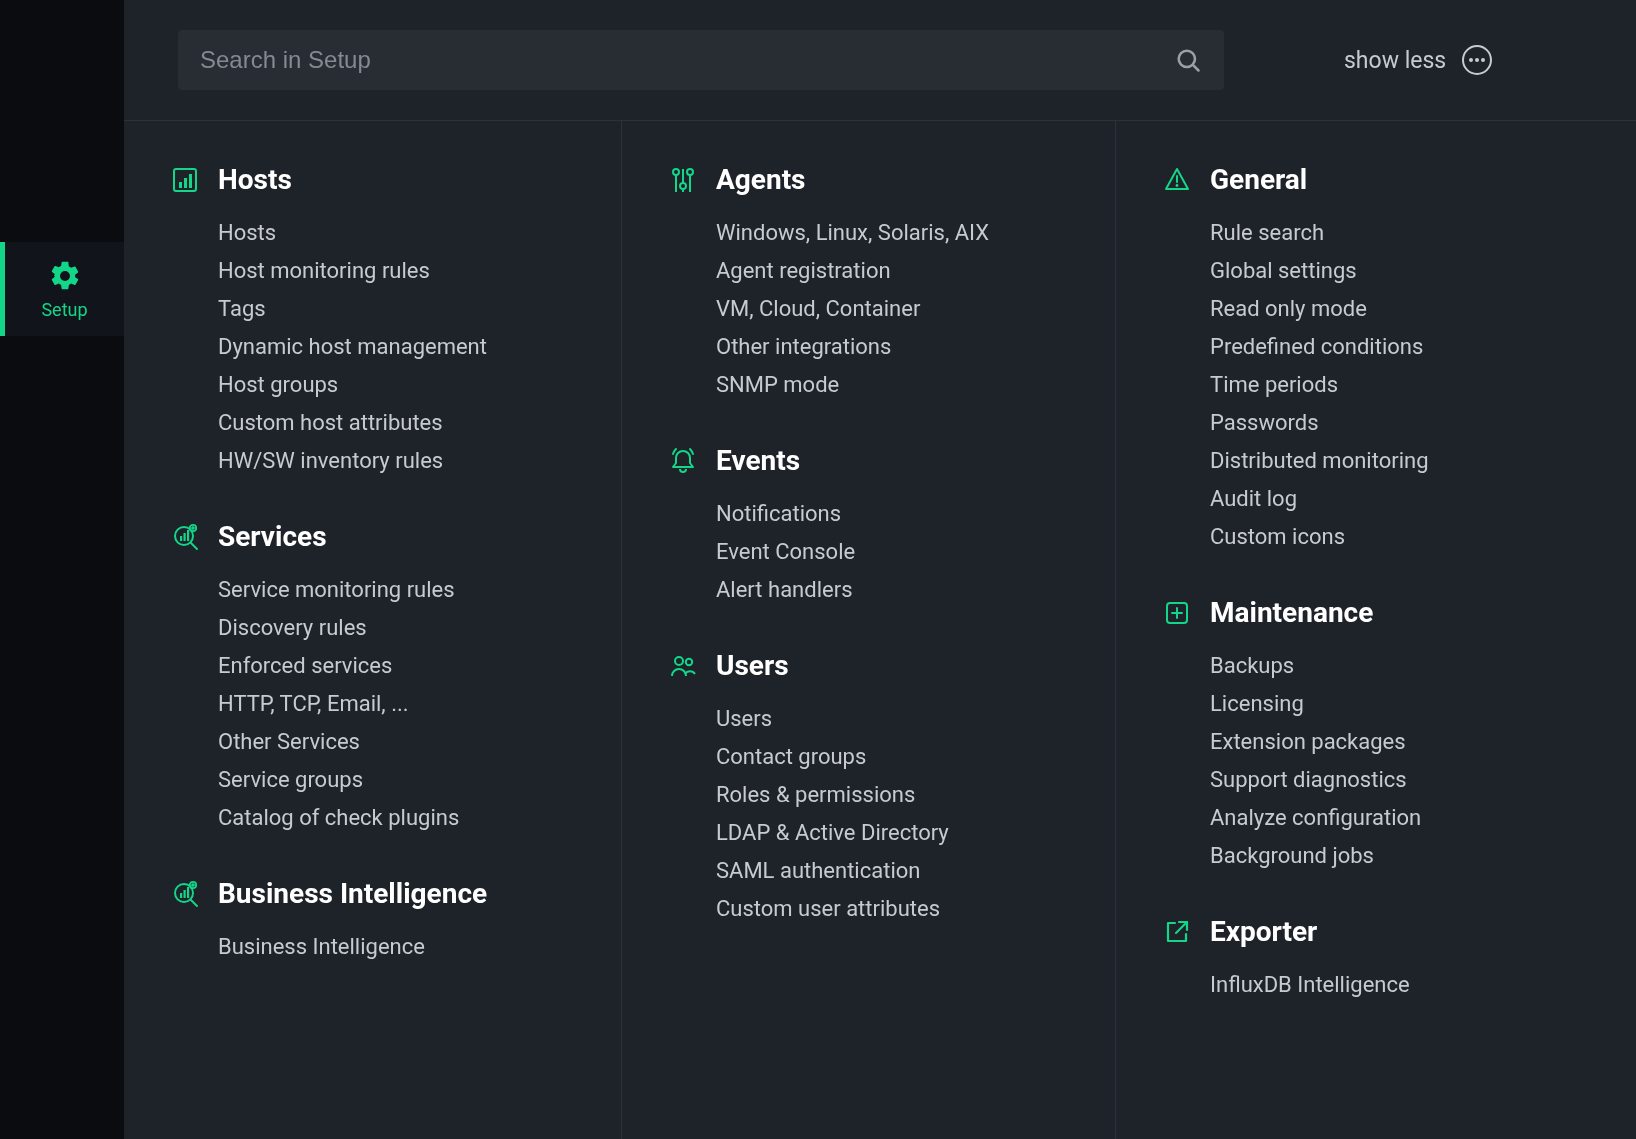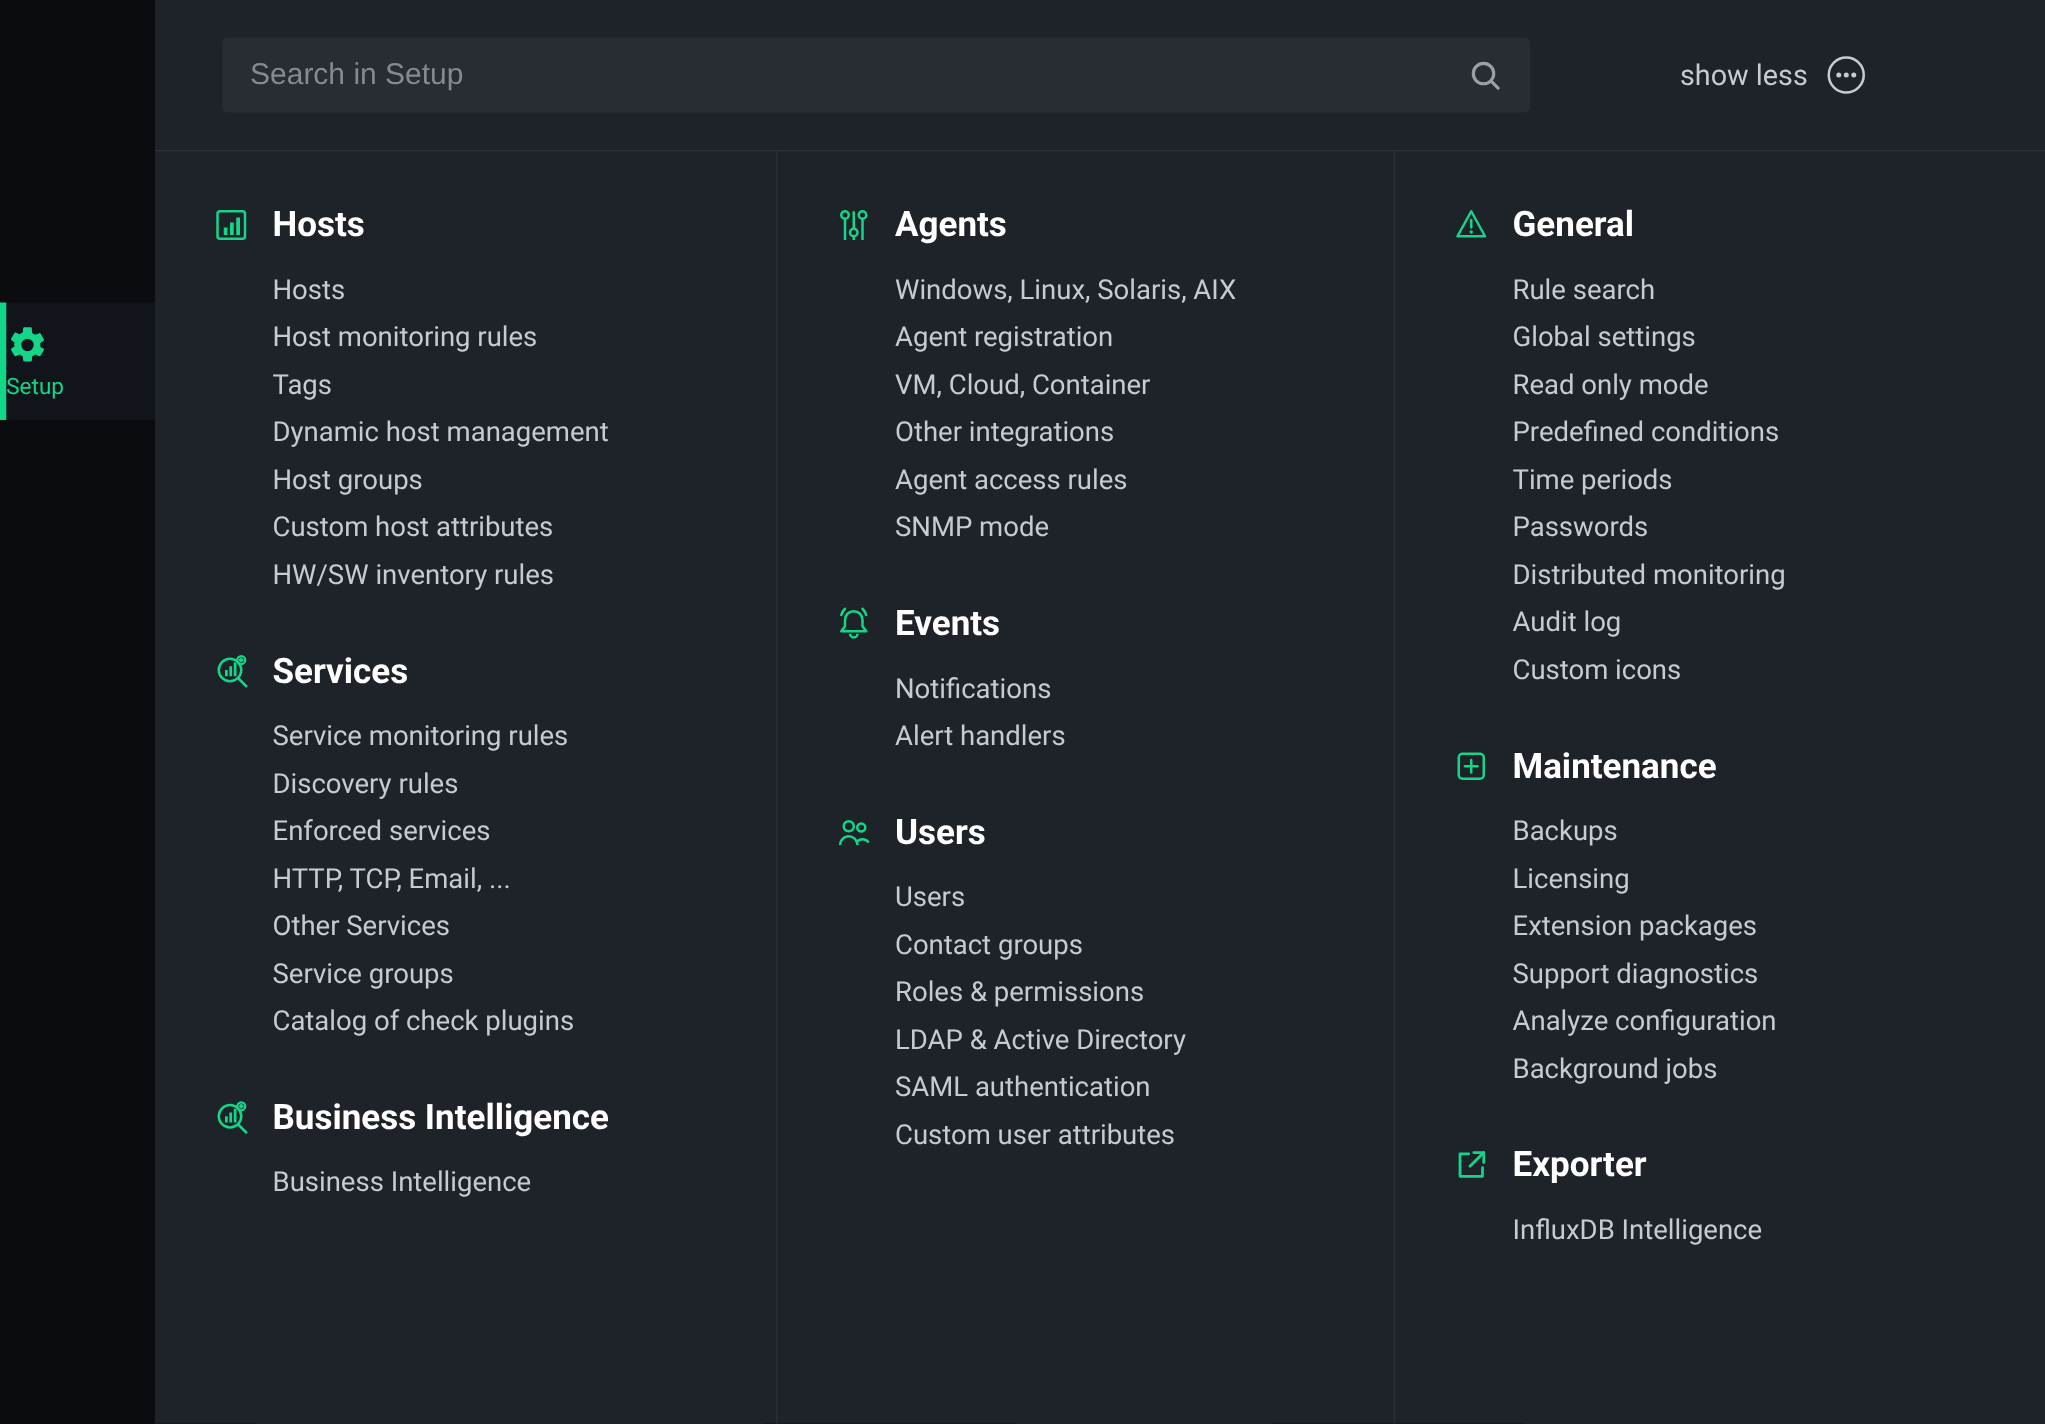--- a/index.html
+++ b/index.html
@@ -25,21 +25,21 @@
   .sidebar-item {
     position: absolute;
     top: 242px;
     left: 0;
     right: 0;
     height: 94px;
     border-left: 5px solid #14d689;
     background: #11141a;
     display: flex;
     flex-direction: column;
-    align-items: flex-start;
+    align-items: center;
     justify-content: center;
     gap: 6px;
     cursor: pointer;
   }
   .sidebar-item .icon svg { display: block; }
   .sidebar-item .label {
     color: #14d689;
     font-size: 18px;
   }
 
@@ -233,35 +233,35 @@
                   <use href="#svg-agents-icon"></use>
                 </svg>
               </span>
               <h2>Agents</h2>
             </div>
             <ul class="sec-items">
               <li>Windows, Linux, Solaris, AIX</li>
               <li>Agent registration</li>
               <li>VM, Cloud, Container</li>
               <li>Other integrations</li>
-              <li>Agent access rules</li>
               <li>SNMP mode</li>
             </ul>
           </div>
           <div class="section">
             <div class="sec-head">
               <span class="sec-icon">
                 <svg width="28" height="28" viewBox="0 0 28 28">
                   <use href="#svg-events-icon"></use>
                 </svg>
               </span>
               <h2>Events</h2>
             </div>
             <ul class="sec-items">
               <li>Notifications</li>
+              <li>Event Console</li>
               <li>Alert handlers</li>
             </ul>
           </div>
           <div class="section">
             <div class="sec-head">
               <span class="sec-icon">
                 <svg width="28" height="28" viewBox="0 0 28 28">
                   <use href="#svg-users-icon"></use>
                 </svg>
               </span>

